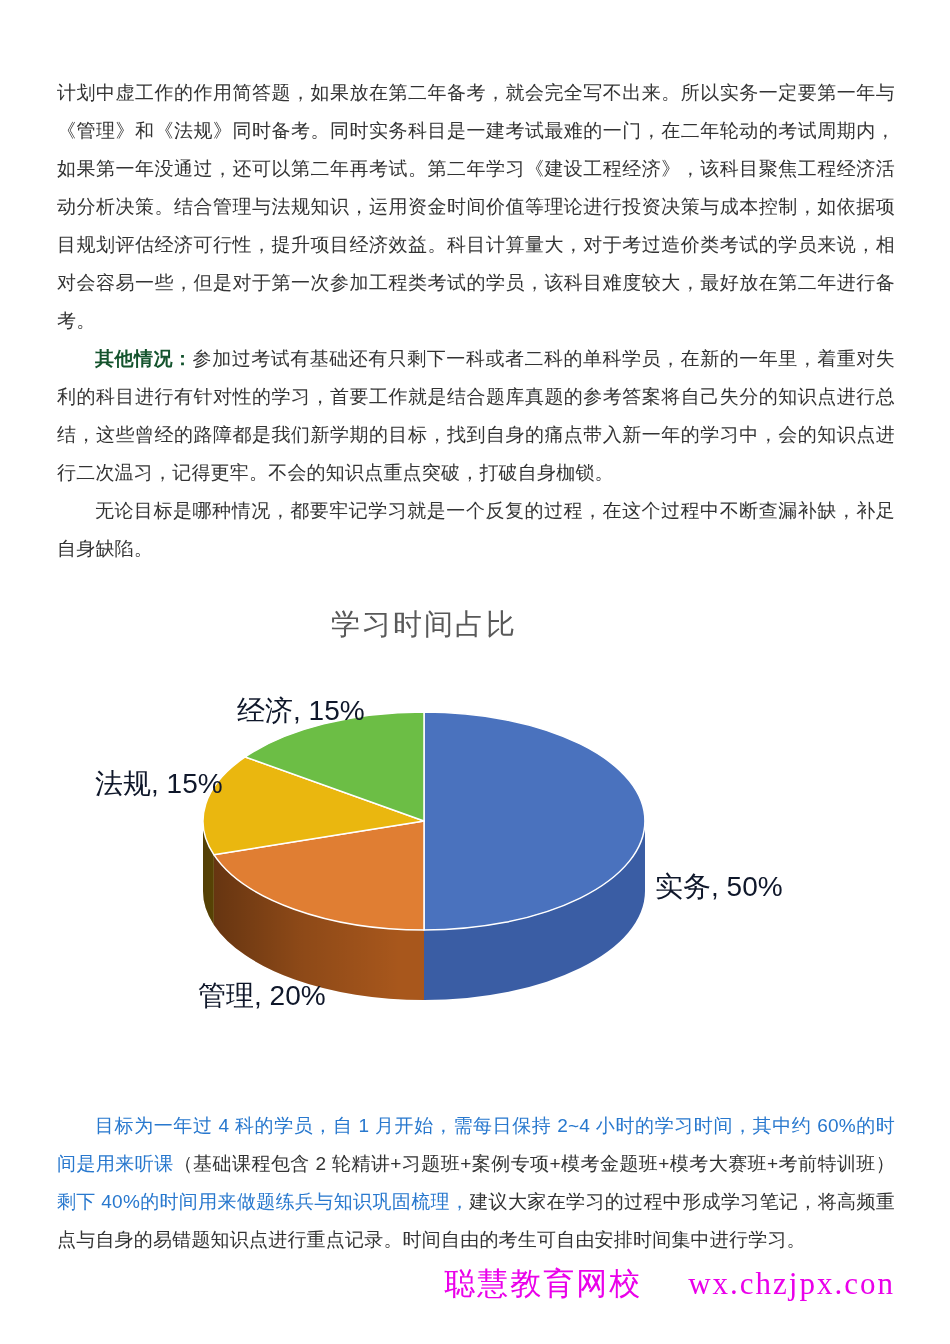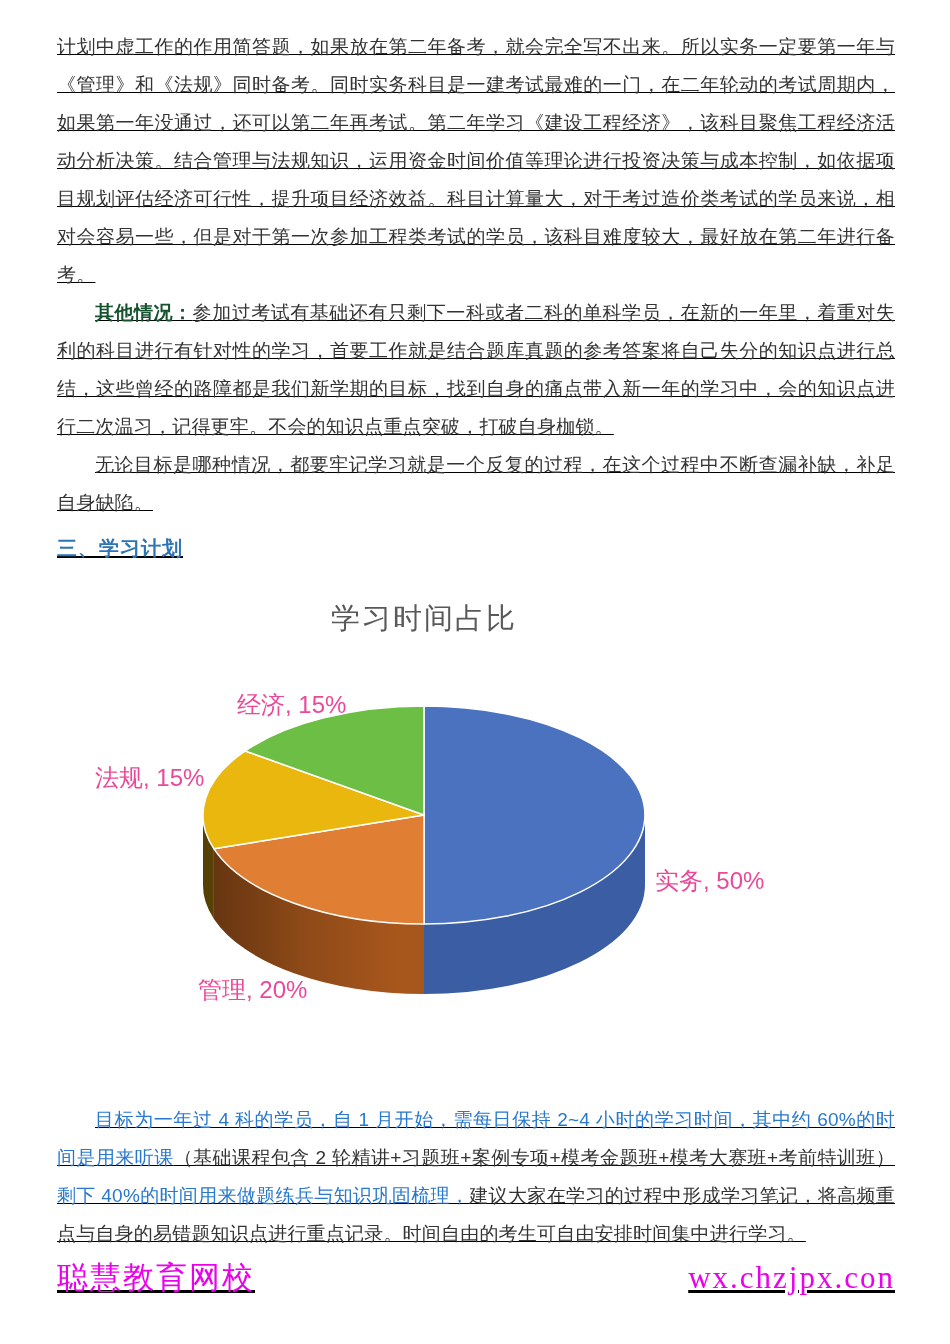--- a/index.html
+++ b/index.html
@@ -1,20 +1,20 @@
 <!DOCTYPE html>
 <html><head>
 <meta charset="utf-8">
 <style>
   html,body{margin:0;padding:0;}
   body{
     width:950px;height:1344px;background:#ffffff;overflow:hidden;
     font-family:"Liberation Sans","DejaVu Sans",sans-serif;
   }
-  .doc{padding:28px 55px 0 57px;text-decoration:underline;}
+  .doc{padding:74px 55px 0 57px;}
   p.body-par{
     margin:0;font-size:19px;line-height:38px;color:#333333;
     text-align:justify;letter-spacing:0.2px;
   }
   .indent{text-indent:2em;}
   .lead-blue{color:#14532d;font-weight:bold;}
   .blue{color:#2878ce;}
   h2.section{
     margin:12px 0 0 0;font-size:20px;line-height:28px;font-weight:bold;
     color:#2e74b5;letter-spacing:1px;
@@ -22,42 +22,41 @@
   .chart{
     position:relative;width:816px;height:505px;
     margin-left:-57px;margin-top:18px;
   }
   .chart-title{
     position:absolute;left:424px;top:19px;transform:translateX(-50%);
     font-size:29px;color:#595959;white-space:nowrap;letter-spacing:2px;
   }
   .chart svg{position:absolute;left:0;top:0;}
   .pie-label{
-    position:absolute;font-size:24px;line-height:28px;color:#ec4899;
+    position:absolute;font-size:28px;line-height:28px;color:#0f172a;
     white-space:nowrap;
   }
   p.mix{margin-top:16px;}
   .footer{
-    margin-top:4px;display:flex;justify-content:space-between;align-items:baseline;
+    margin-top:4px;display:flex;justify-content:flex-end;align-items:baseline;
     gap:46px;font-family:"Liberation Serif","DejaVu Serif",serif;
     font-size:31px;color:#ea00ea;letter-spacing:2px;
   }
 </style>
 </head>
 <body>
 
 <div class="doc">
 
   <p class="body-par">计划中虚工作的作用简答题，如果放在第二年备考，就会完全写不出来。所以实务一定要第一年与《管理》和《法规》同时备考。同时实务科目是一建考试最难的一门，在二年轮动的考试周期内，如果第一年没通过，还可以第二年再考试。第二年学习《建设工程经济》，该科目聚焦工程经济活动分析决策。结合管理与法规知识，运用资金时间价值等理论进行投资决策与成本控制，如依据项目规划评估经济可行性，提升项目经济效益。科目计算量大，对于考过造价类考试的学员来说，相对会容易一些，但是对于第一次参加工程类考试的学员，该科目难度较大，最好放在第二年进行备考。</p>
 
   <p class="body-par indent"><span class="lead-blue">其他情况：</span><span>参加过考试有基础还有只剩下一科或者二科的单科学员，在新的一年里，着重对失利的科目进行有针对性的学习，首要工作就是结合题库真题的参考答案将自己失分的知识点进行总结，这些曾经的路障都是我们新学期的目标，找到自身的痛点带入新一年的学习中，会的知识点进行二次温习，记得更牢。不会的知识点重点突破，打破自身枷锁。</span></p>
 
   <p class="body-par indent">无论目标是哪种情况，都要牢记学习就是一个反复的过程，在这个过程中不断查漏补缺，补足自身缺陷。</p>
 
-  <h2 class="section">三、学习计划</h2>
 
   <div class="chart">
     <div class="chart-title">学习时间占比</div>
     <svg id="pie-svg" width="950" height="505" viewBox="0 0 950 505">
         <defs>
           <linearGradient id="sideShade" gradientUnits="userSpaceOnUse" x1="203" x2="484" y1="0" y2="0">
             <stop offset="0%" stop-color="#000" stop-opacity="0.42"></stop>
             <stop offset="35%" stop-color="#000" stop-opacity="0.16"></stop>
             <stop offset="70%" stop-color="#000" stop-opacity="0"></stop>
           </linearGradient>

